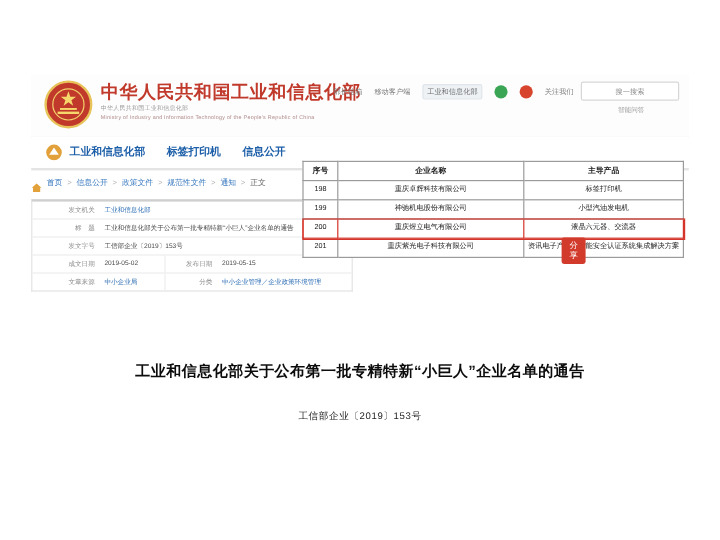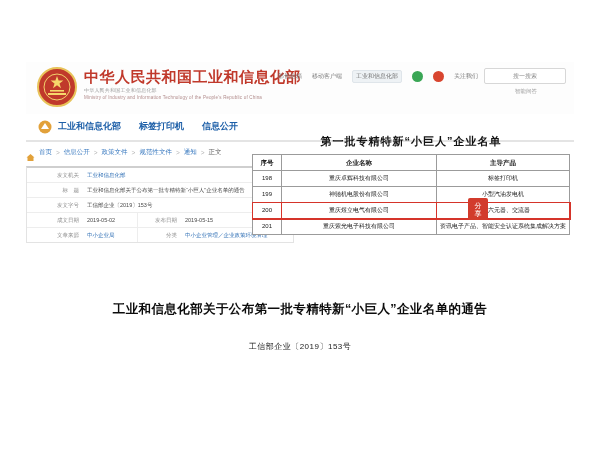--- a/index.html
+++ b/index.html
@@ -238,21 +238,20 @@
     </div>
     <div class="meta-row">
       <div class="mcell mlabel">文章来源</div>
       <div class="mcell mval mval-blue">中小企业局</div>
       <div class="mcell mlabel2">分类</div>
       <div class="mcell mval2 mval-blue">中小企业管理／企业政策环境管理</div>
     </div>
   </div>
 
   <div class="list-card">
-    <div class="list-title">第一批专精特新“小巨人”企业名单</div>
     <table class="lt">
       <thead>
         <tr>
           <th class="col-no">序号</th>
           <th class="col-name">企业名称</th>
           <th class="col-prod">主导产品</th>
         </tr>
       </thead>
       <tbody>
         <tr>

